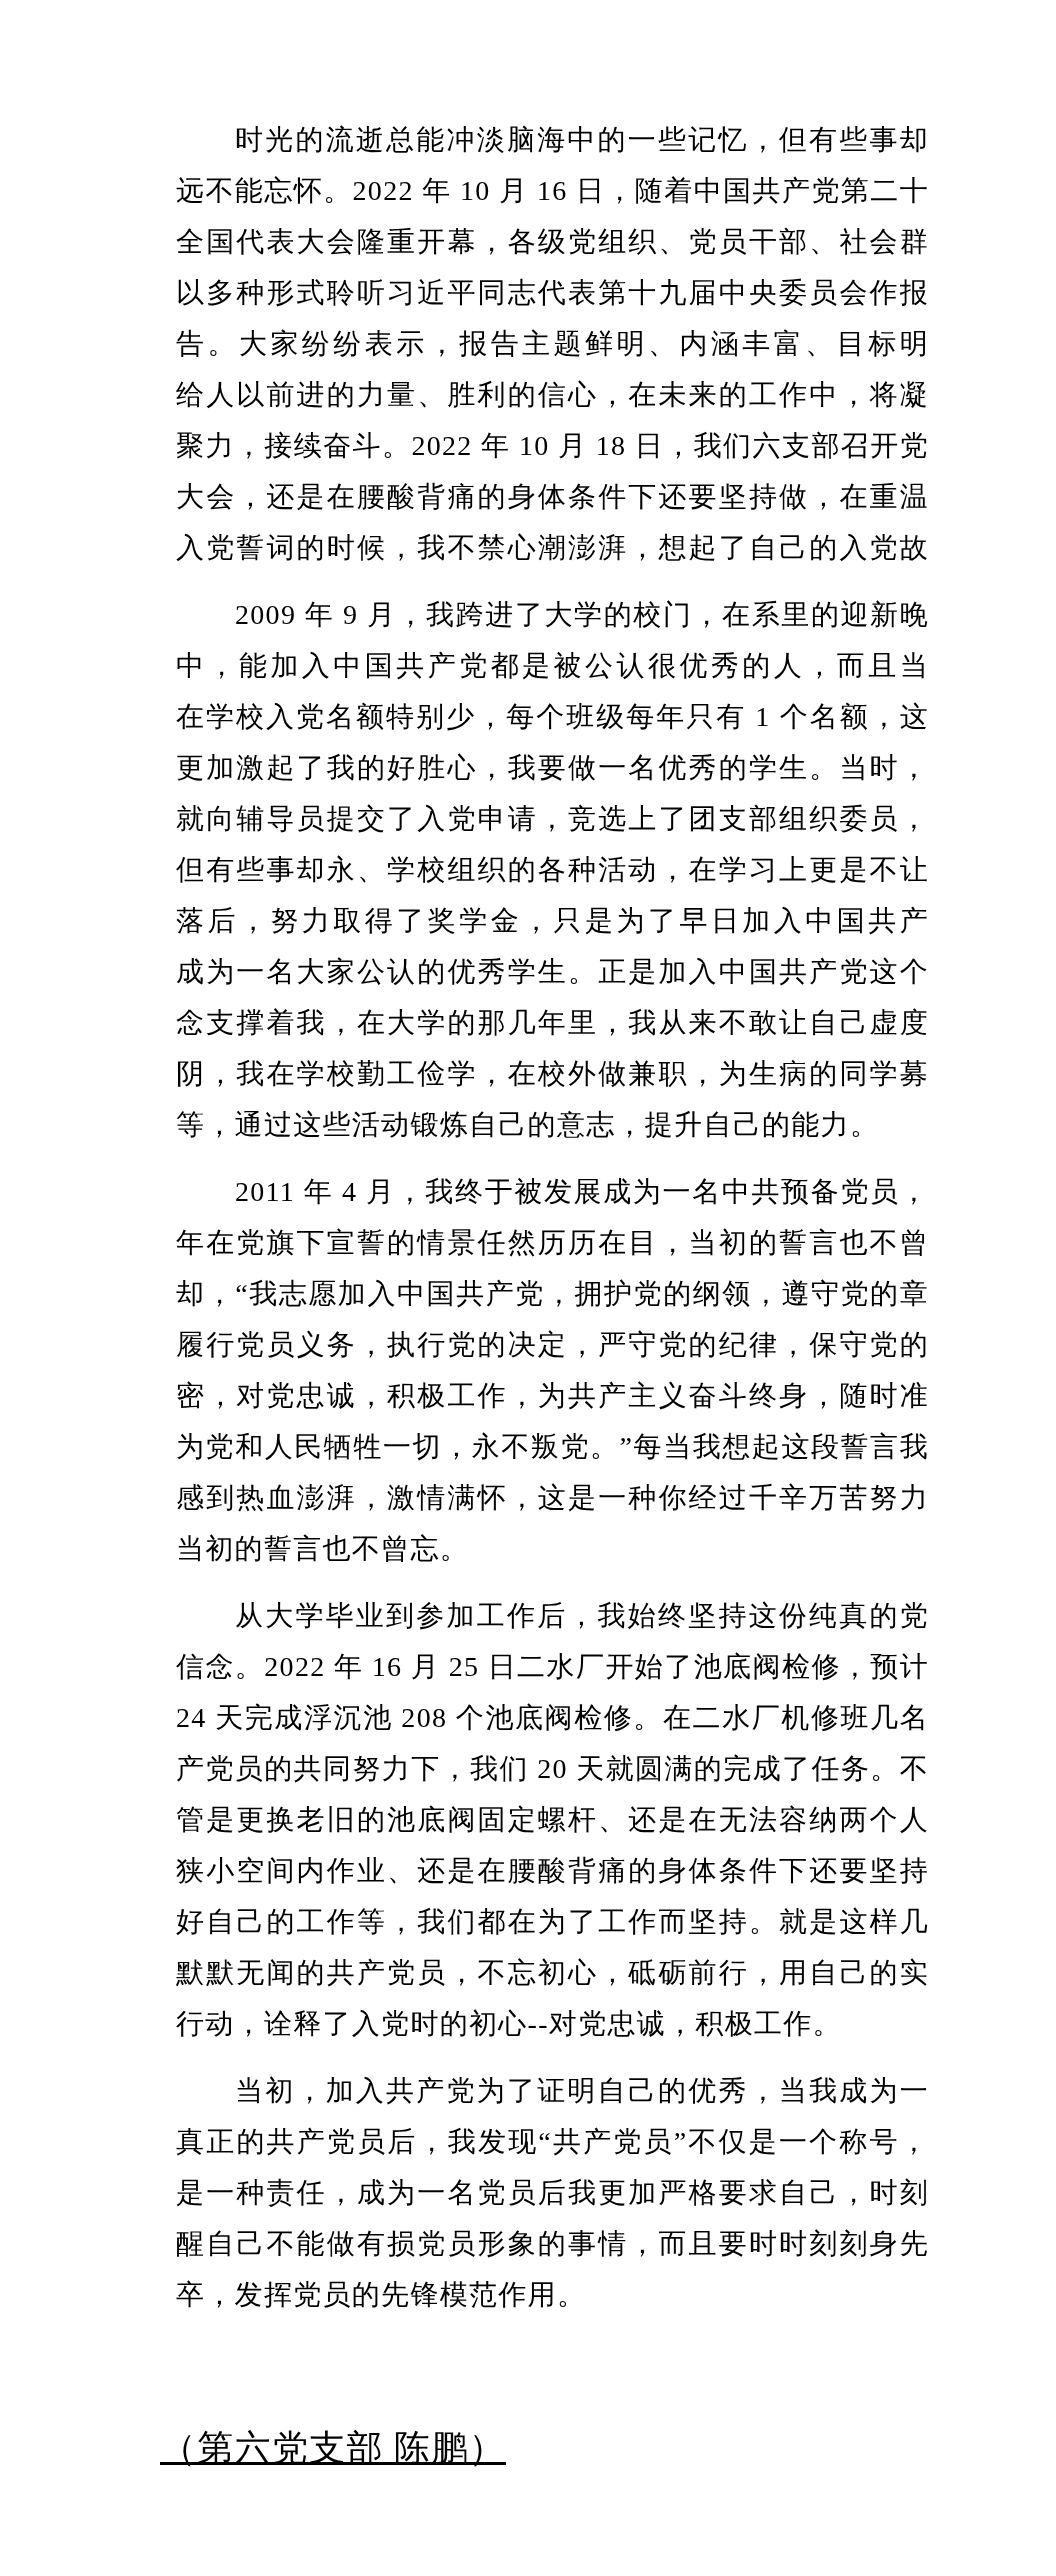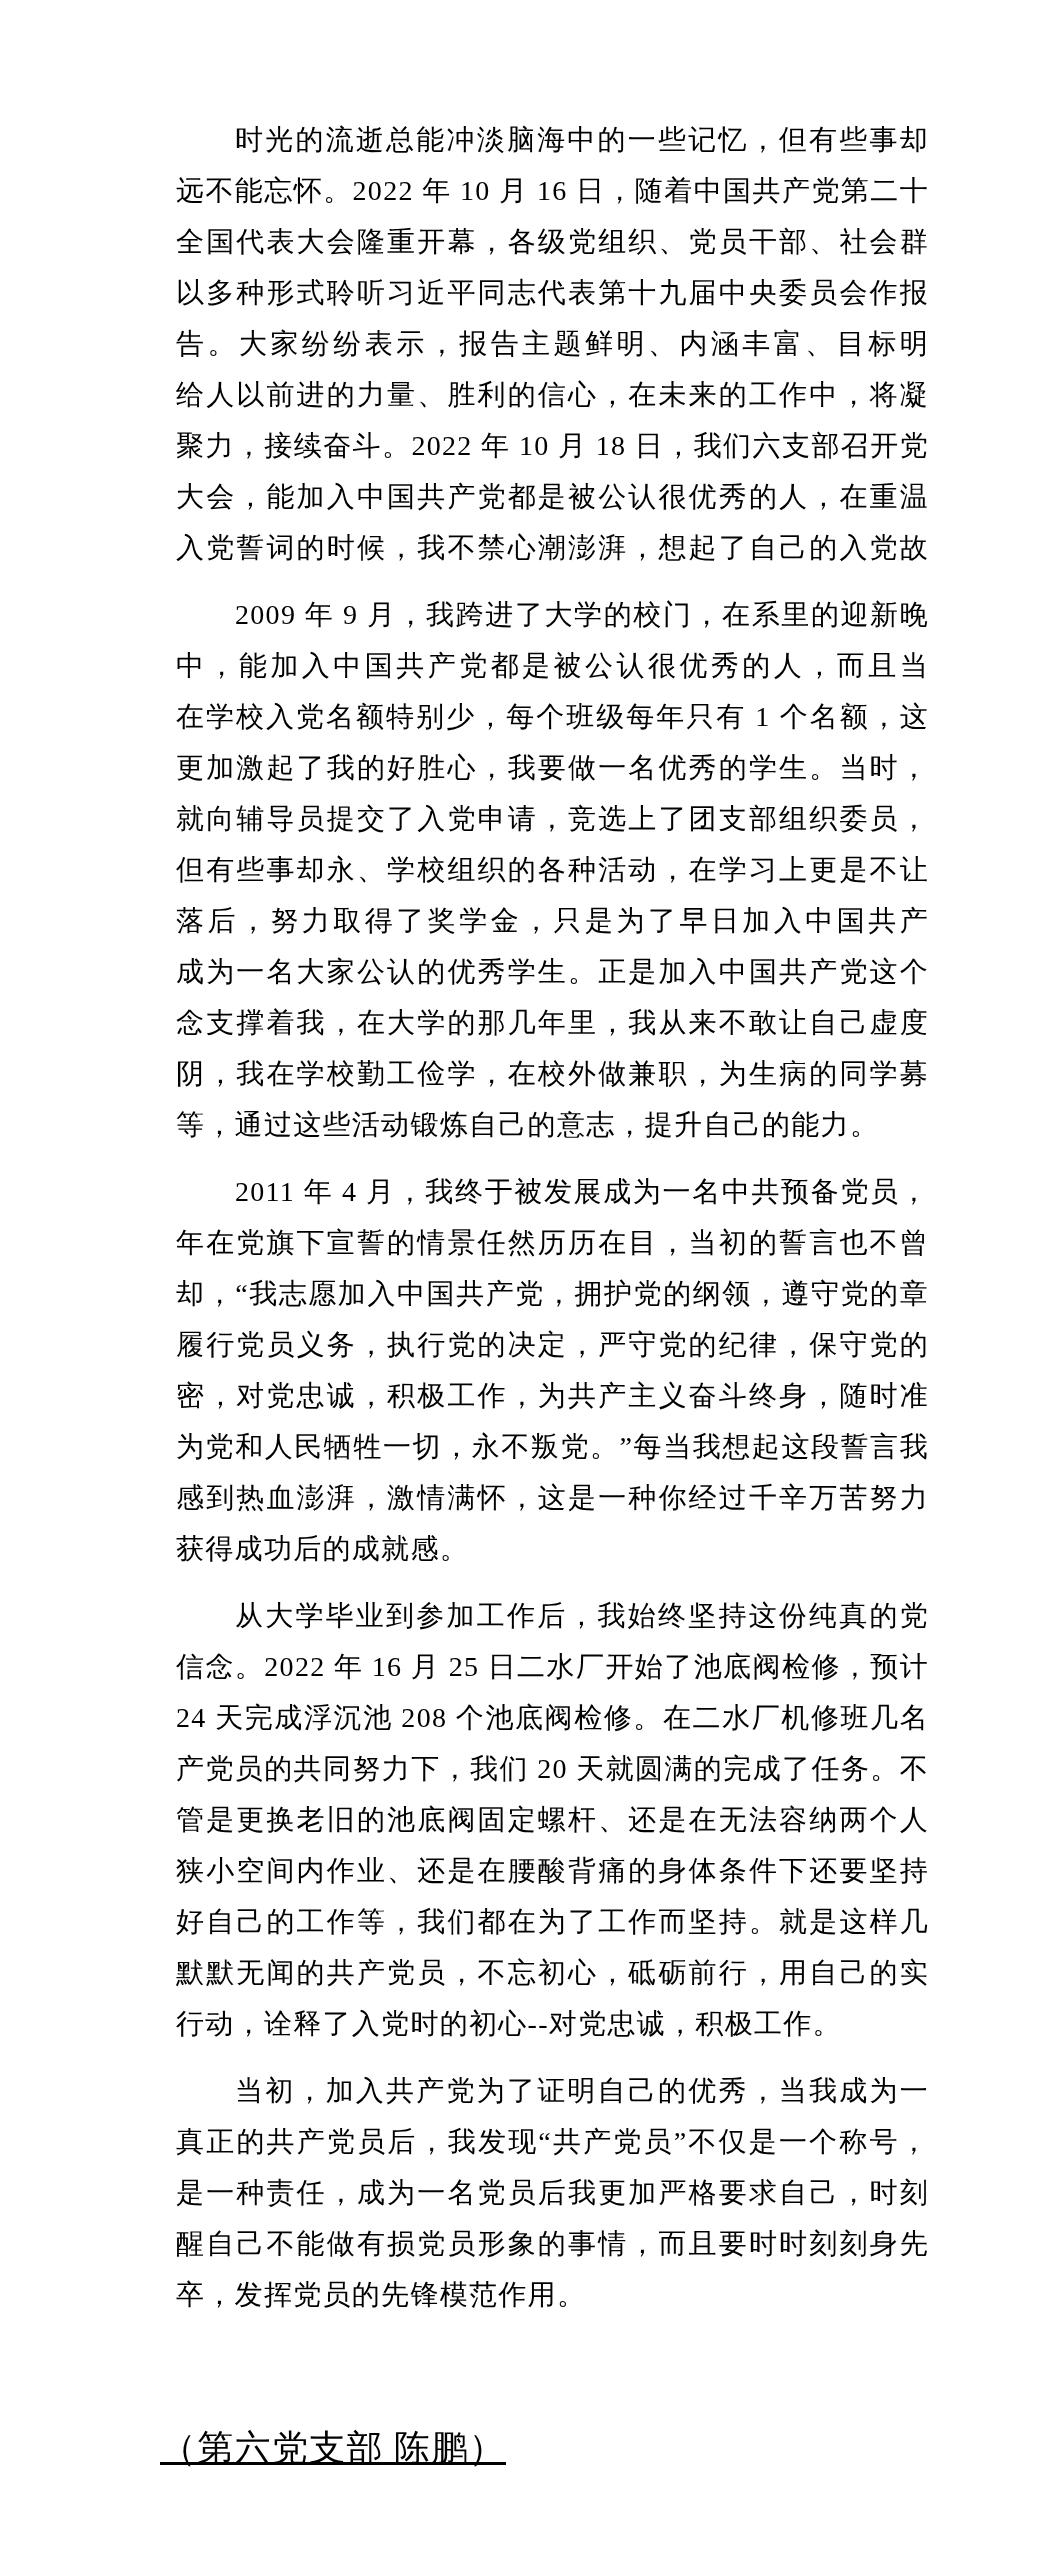--- a/index.html
+++ b/index.html
@@ -61,21 +61,21 @@
   <div class="content">
     <div id="paragraphs">
         <div class="paragraph">
           <div class="line first">时光的流逝总能冲淡脑海中的一些记忆，但有些事却永</div>
           <div class="line">远不能忘怀。2022 年 10 月 16 日，随着中国共产党第二十次</div>
           <div class="line">全国代表大会隆重开幕，各级党组织、党员干部、社会群众</div>
           <div class="line">以多种形式聆听习近平同志代表第十九届中央委员会作报</div>
           <div class="line">告。大家纷纷表示，报告主题鲜明、内涵丰富、目标明确，</div>
           <div class="line">给人以前进的力量、胜利的信心，在未来的工作中，将凝心</div>
           <div class="line">聚力，接续奋斗。2022 年 10 月 18 日，我们六支部召开党员</div>
-          <div class="line">大会，能加入中国共产党都是被公认很优秀的人，在重温</div>
+          <div class="line">大会，还是在腰酸背痛的身体条件下还要坚持做，在重温</div>
           <div class="line last">入党誓词的时候，我不禁心潮澎湃，想起了自己的入党故事。</div>
         </div>
         <div class="paragraph">
           <div class="line first">2009 年 9 月，我跨进了大学的校门，在系里的迎新晚会</div>
           <div class="line">中，能加入中国共产党都是被公认很优秀的人，而且当时，</div>
           <div class="line">在学校入党名额特别少，每个班级每年只有 1 个名额，这就</div>
           <div class="line">更加激起了我的好胜心，我要做一名优秀的学生。当时，我</div>
           <div class="line">就向辅导员提交了入党申请，竞选上了团支部组织委员，积</div>
           <div class="line">但有些事却永、学校组织的各种活动，在学习上更是不让自己</div>
           <div class="line">落后，努力取得了奖学金，只是为了早日加入中国共产党，</div>
@@ -85,21 +85,21 @@
           <div class="line last">等，通过这些活动锻炼自己的意志，提升自己的能力。</div>
         </div>
         <div class="paragraph">
           <div class="line first">2011 年 4 月，我终于被发展成为一名中共预备党员，当</div>
           <div class="line">年在党旗下宣誓的情景任然历历在目，当初的誓言也不曾忘</div>
           <div class="line">却，“我志愿加入中国共产党，拥护党的纲领，遵守党的章程，</div>
           <div class="line">履行党员义务，执行党的决定，严守党的纪律，保守党的秘</div>
           <div class="line">密，对党忠诚，积极工作，为共产主义奋斗终身，随时准备</div>
           <div class="line">为党和人民牺牲一切，永不叛党。”每当我想起这段誓言我就</div>
           <div class="line">感到热血澎湃，激情满怀，这是一种你经过千辛万苦努力后</div>
-          <div class="line last">获得成功后的成就感。</div>
+          <div class="line last">当初的誓言也不曾忘。</div>
         </div>
         <div class="paragraph">
           <div class="line first">从大学毕业到参加工作后，我始终坚持这份纯真的党员</div>
           <div class="line">信念。2022 年 16 月 25 日二水厂开始了池底阀检修，预计</div>
           <div class="line">24 天完成浮沉池 208 个池底阀检修。在二水厂机修班几名共</div>
           <div class="line">产党员的共同努力下，我们 20 天就圆满的完成了任务。不</div>
           <div class="line">管是更换老旧的池底阀固定螺杆、还是在无法容纳两个人的</div>
           <div class="line">狭小空间内作业、还是在腰酸背痛的身体条件下还要坚持做</div>
           <div class="line">好自己的工作等，我们都在为了工作而坚持。就是这样几个</div>
           <div class="line">默默无闻的共产党员，不忘初心，砥砺前行，用自己的实际</div>

